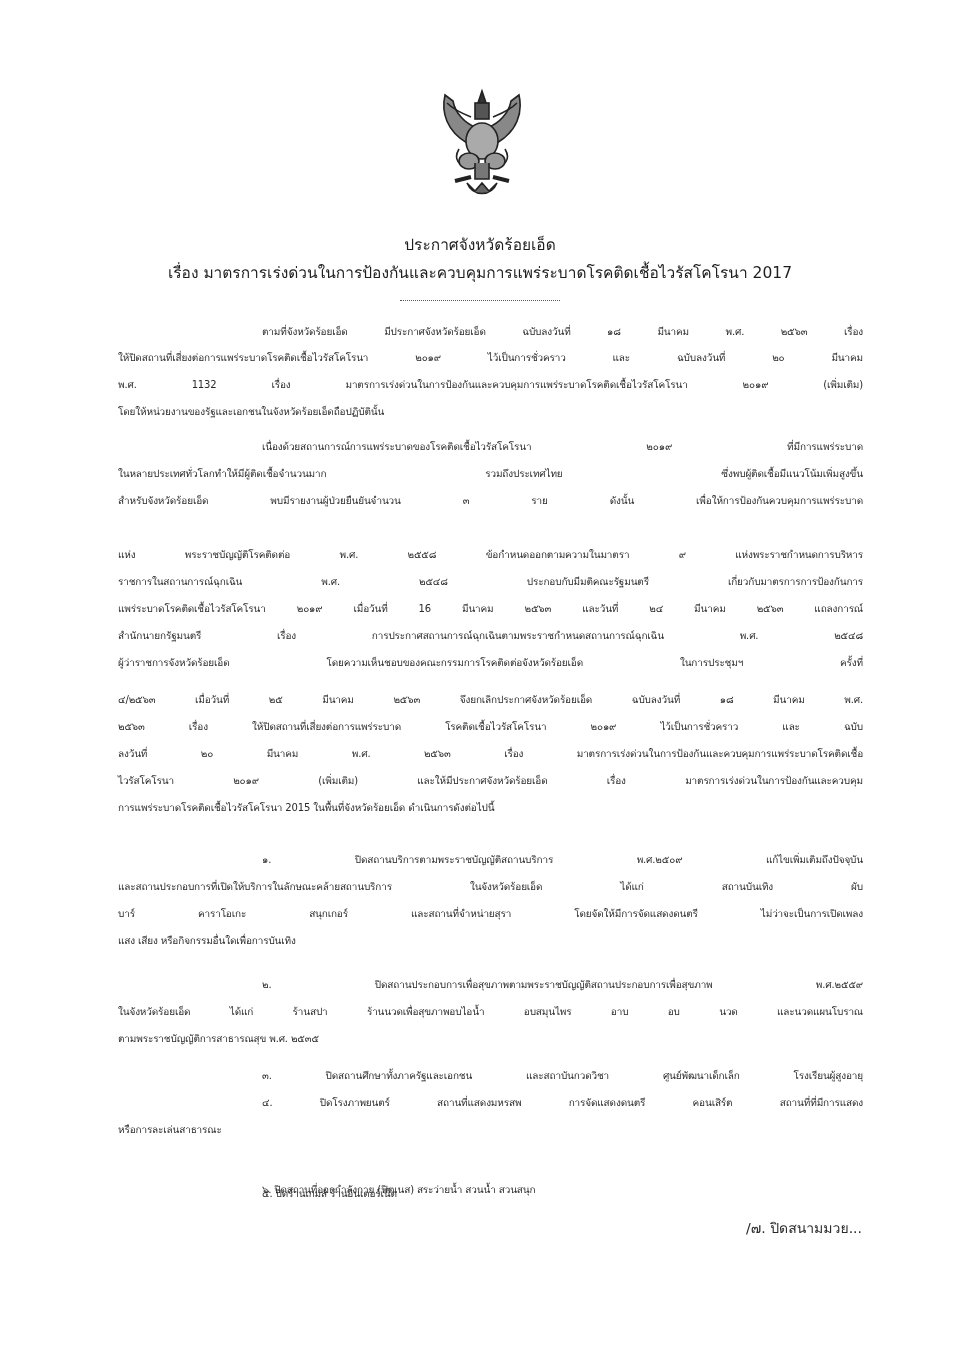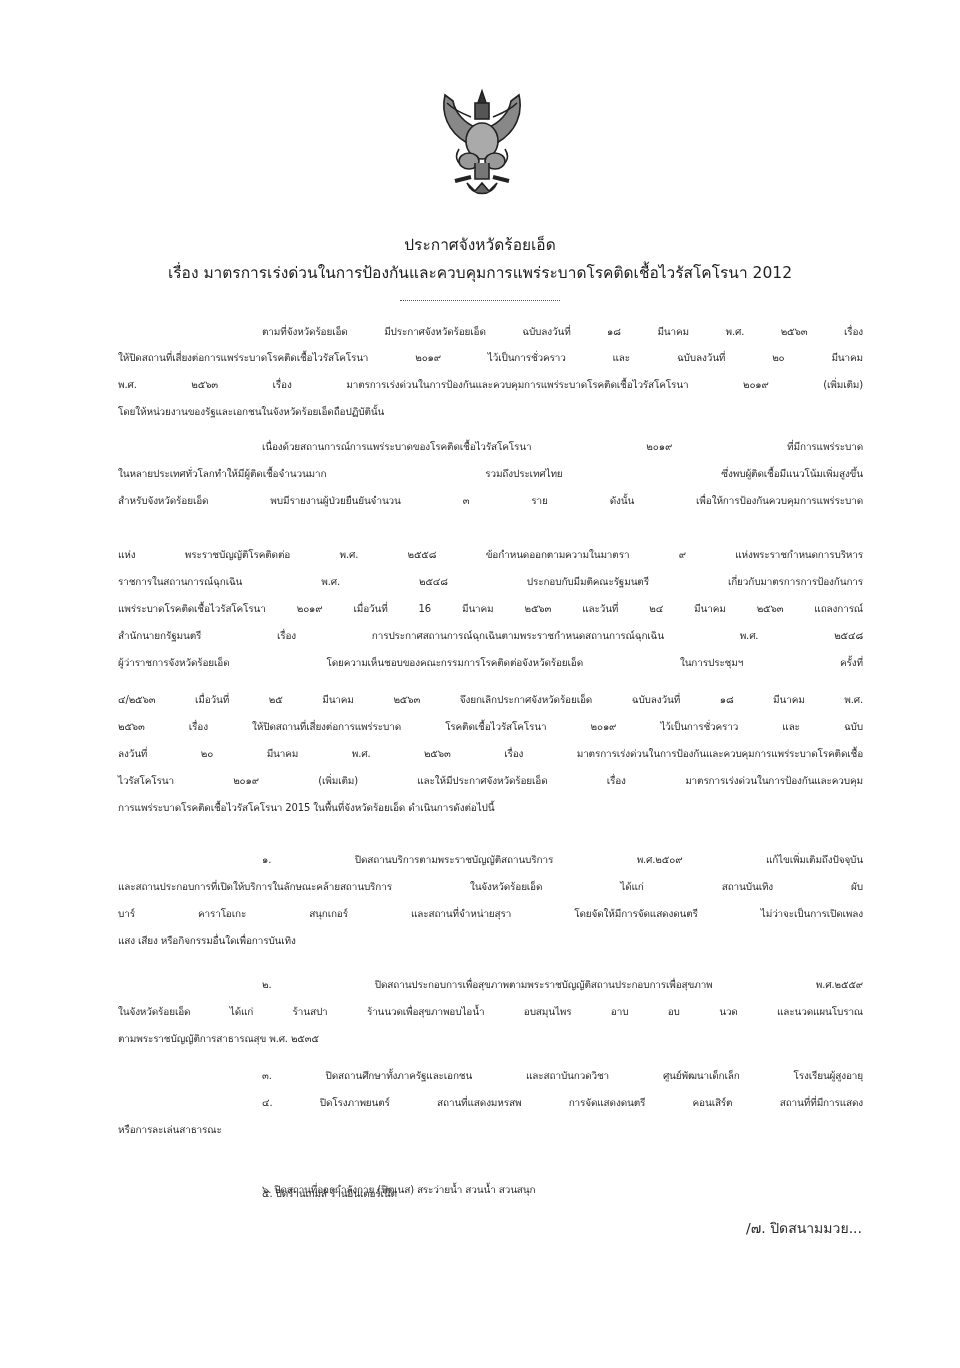--- a/index.html
+++ b/index.html
@@ -33,26 +33,26 @@
       <path d="M22 66 C16 76 22 84 32 82 M68 66 C74 76 68 84 58 82"></path>
       <ellipse cx="32" cy="78" rx="10" ry="8" fill="#999"></ellipse>
       <ellipse cx="58" cy="78" rx="10" ry="8" fill="#999"></ellipse>
       <path d="M38 80 L38 96 L52 96 L52 80" fill="#777"></path>
       <path d="M18 98 L34 94 M72 98 L56 94" stroke-width="4"></path>
       <path d="M30 100 C36 114 54 114 60 100 L52 108 L45 100 L38 108 Z" fill="#666"></path>
     </g>
   </svg>
 
   <div class="title t1">ประกาศจังหวัดร้อยเอ็ด</div>
-  <div class="title t2">เรื่อง มาตรการเร่งด่วนในการป้องกันและควบคุมการแพร่ระบาดโรคติดเชื้อไวรัสโคโรนา 2012</div>
+  <div class="title t2">เรื่อง มาตรการเร่งด่วนในการป้องกันและควบคุมการแพร่ระบาดโรคติดเชื้อไวรัสโคโรนา 2017</div>
   <div class="rule"></div>
 
   <div class="line ind" style="top:322px">ตามที่จังหวัดร้อยเอ็ด มีประกาศจังหวัดร้อยเอ็ด ฉบับลงวันที่ ๑๘ มีนาคม พ.ศ. ๒๕๖๓ เรื่อง</div>
   <div class="line" style="top:348px">ให้ปิดสถานที่เสี่ยงต่อการแพร่ระบาดโรคติดเชื้อไวรัสโคโรนา ๒๐๑๙ ไว้เป็นการชั่วคราว และ ฉบับลงวันที่ ๒๐ มีนาคม</div>
-  <div class="line" style="top:375px">พ.ศ. ๒๕๖๓ เรื่อง มาตรการเร่งด่วนในการป้องกันและควบคุมการแพร่ระบาดโรคติดเชื้อไวรัสโคโรนา ๒๐๑๙ (เพิ่มเติม)</div>
+  <div class="line" style="top:375px">พ.ศ. 1132 เรื่อง มาตรการเร่งด่วนในการป้องกันและควบคุมการแพร่ระบาดโรคติดเชื้อไวรัสโคโรนา ๒๐๑๙ (เพิ่มเติม)</div>
   <div class="line last" style="top:402px">โดยให้หน่วยงานของรัฐและเอกชนในจังหวัดร้อยเอ็ดถือปฏิบัตินั้น</div>
 
   <div class="line ind" style="top:437px">เนื่องด้วยสถานการณ์การแพร่ระบาดของโรคติดเชื้อไวรัสโคโรนา ๒๐๑๙ ที่มีการแพร่ระบาด</div>
   <div class="line" style="top:464px">ในหลายประเทศทั่วโลกทำให้มีผู้ติดเชื้อจำนวนมาก รวมถึงประเทศไทย ซึ่งพบผู้ติดเชื้อมีแนวโน้มเพิ่มสูงขึ้น</div>
   <div class="line" style="top:491px">สำหรับจังหวัดร้อยเอ็ด พบมีรายงานผู้ป่วยยืนยันจำนวน ๓ ราย ดังนั้น เพื่อให้การป้องกันควบคุมการแพร่ระบาด</div>
   <div class="line" style="top:545px">แห่ง พระราชบัญญัติโรคติดต่อ พ.ศ. ๒๕๕๘ ข้อกำหนดออกตามความในมาตรา ๙ แห่งพระราชกำหนดการบริหาร</div>
   <div class="line" style="top:572px">ราชการในสถานการณ์ฉุกเฉิน พ.ศ. ๒๕๔๘ ประกอบกับมีมติคณะรัฐมนตรี เกี่ยวกับมาตรการการป้องกันการ</div>
   <div class="line" style="top:599px">แพร่ระบาดโรคติดเชื้อไวรัสโคโรนา ๒๐๑๙ เมื่อวันที่ 16 มีนาคม ๒๕๖๓ และวันที่ ๒๔ มีนาคม ๒๕๖๓ แถลงการณ์</div>
   <div class="line" style="top:626px">สำนักนายกรัฐมนตรี เรื่อง การประกาศสถานการณ์ฉุกเฉินตามพระราชกำหนดสถานการณ์ฉุกเฉิน พ.ศ. ๒๕๔๘</div>
   <div class="line" style="top:653px">ผู้ว่าราชการจังหวัดร้อยเอ็ด โดยความเห็นชอบของคณะกรรมการโรคติดต่อจังหวัดร้อยเอ็ด ในการประชุมฯ ครั้งที่</div>

